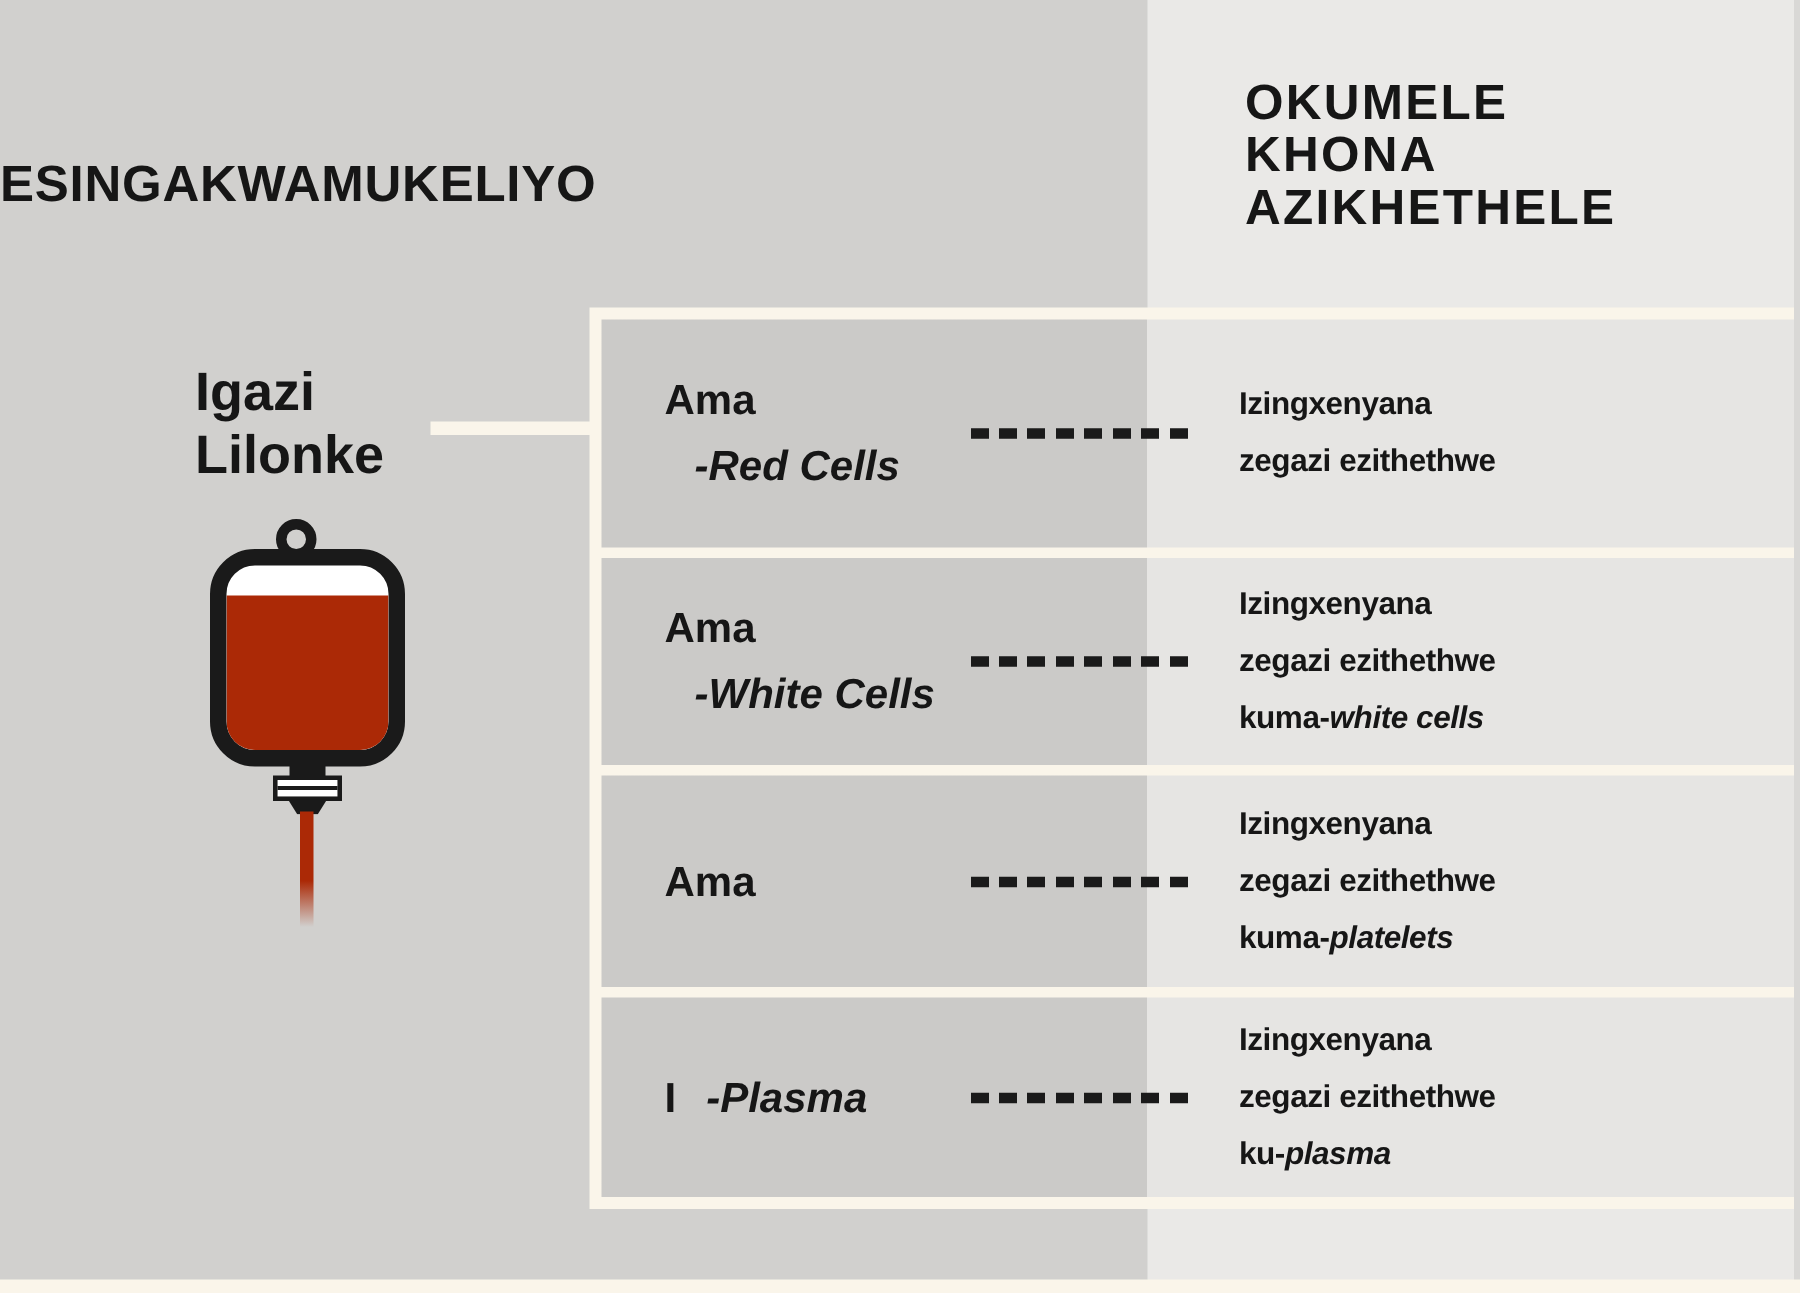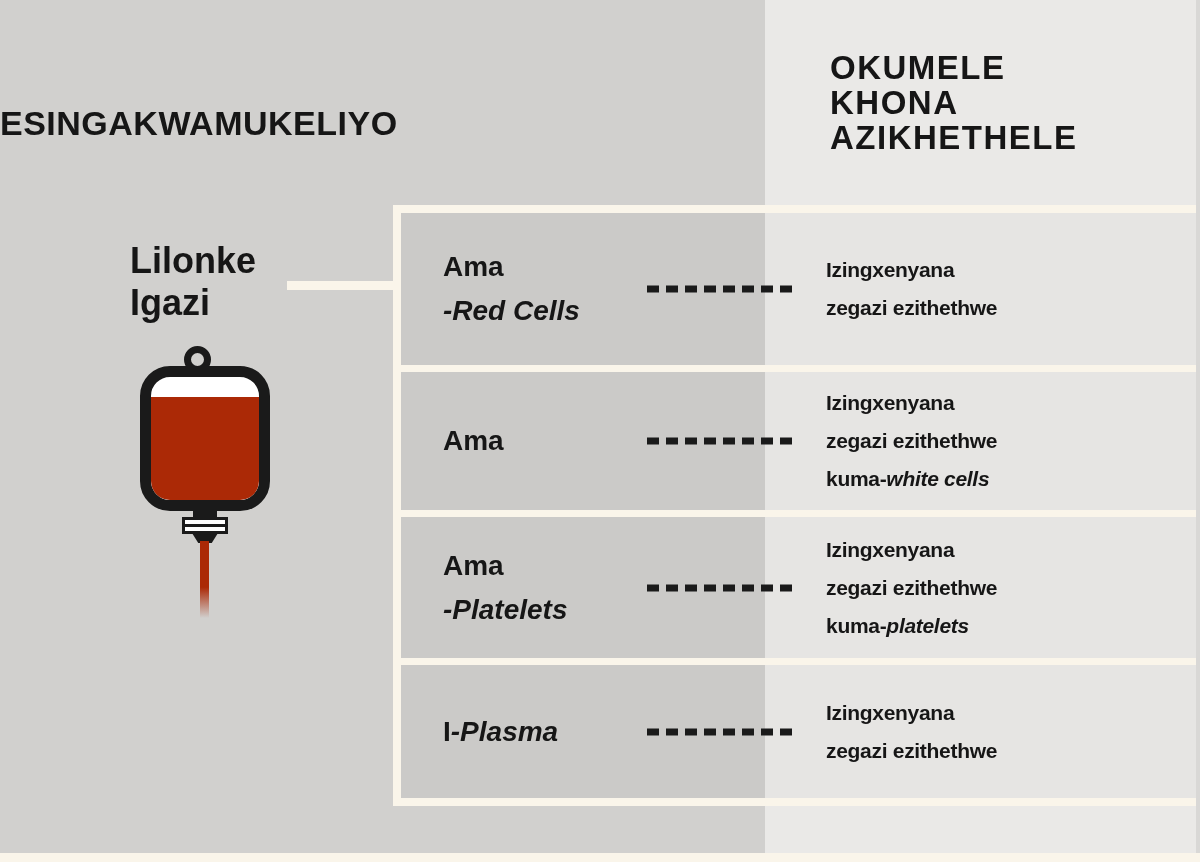--- a/index.html
+++ b/index.html
@@ -44,21 +44,21 @@
   .row-1{height:152px;}
   .row-2{height:138px;}
   .row-3{height:141px;}
   .row-4{height:133px;}
 
   .row-label{
     position:absolute;left:42px;top:50%;transform:translateY(-50%);
     font-size:28px;font-weight:700;line-height:44px;white-space:nowrap;
   }
   .row-label .lbl-prefix{display:block;}
-  .row-label .lbl-italic{display:block;font-style:italic;}
+  .row-label .lbl-italic{display:block;font-style:italic;margin-left:20px;}
   .row.inline-label .lbl-prefix{display:inline;}
   .row.inline-label .lbl-italic{display:inline;}
 
   .dashes{
     position:absolute;left:246px;top:50%;transform:translateY(-50%);
     width:148px;height:7px;
     background:repeating-linear-gradient(90deg,var(--dash,#1a1a1a) 0 12px,transparent 12px 19px);
   }
 
   .row-right{
@@ -107,22 +107,22 @@
 
   <div class="header-left">ESINGAKWAMUKELIYO</div>
 
   <div class="header-right">
     <div>OKUMELE</div>
     <div>KHONA</div>
     <div>AZIKHETHELE</div>
   </div>
 
   <div class="source-label">
+    <div>Igazi</div>
     <div>Lilonke</div>
-    <div>Igazi</div>
   </div>
 
   <div class="connector-line"></div>
 
   <div class="blood-bag">
     <div class="bag-ring"></div>
     <div class="bag-body">
       <div class="bag-fill"></div>
     </div>
     <div class="bag-stub"></div>
@@ -141,47 +141,48 @@
       <div class="dashes"></div>
       <div class="row-right">
         <div>Izingxenyana</div>
         <div>zegazi ezithethwe</div>
       </div>
     </div>
 
     <div class="row row-2">
       <div class="row-label">
         <span class="lbl-prefix">Ama</span>
+          <span class="lbl-italic">-White Cells</span>
       </div>
       <div class="dashes"></div>
       <div class="row-right">
         <div>Izingxenyana</div>
         <div>zegazi ezithethwe</div>
         <div><span>kuma-</span><span class="it">white cells</span></div>
       </div>
     </div>
 
     <div class="row row-3">
       <div class="row-label">
         <span class="lbl-prefix">Ama</span>
-          <span class="lbl-italic">-Platelets</span>
       </div>
       <div class="dashes"></div>
       <div class="row-right">
         <div>Izingxenyana</div>
         <div>zegazi ezithethwe</div>
         <div><span>kuma-</span><span class="it">platelets</span></div>
       </div>
     </div>
 
     <div class="row row-4 inline-label">
       <div class="row-label">
         <span class="lbl-prefix">I</span><span class="lbl-italic">-Plasma</span>
       </div>
       <div class="dashes"></div>
       <div class="row-right">
         <div>Izingxenyana</div>
         <div>zegazi ezithethwe</div>
+        <div><span>ku-</span><span class="it">plasma</span></div>
       </div>
     </div>
 
   </div>
 </div>
 
 </body></html>

